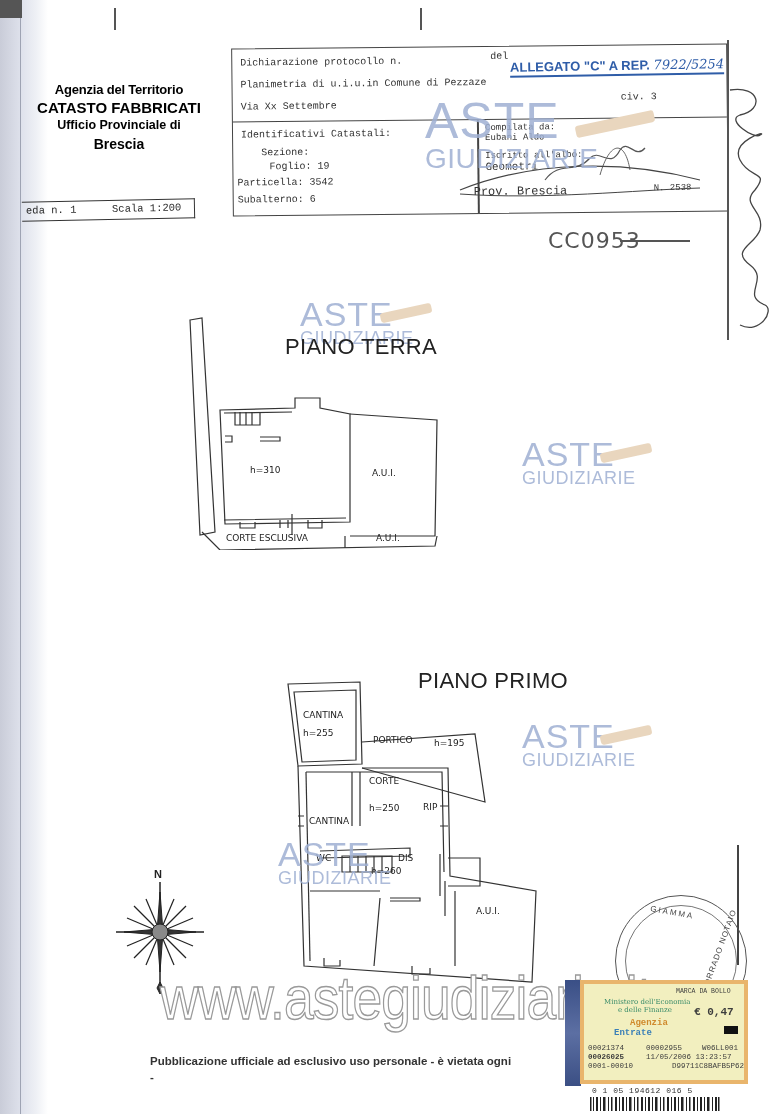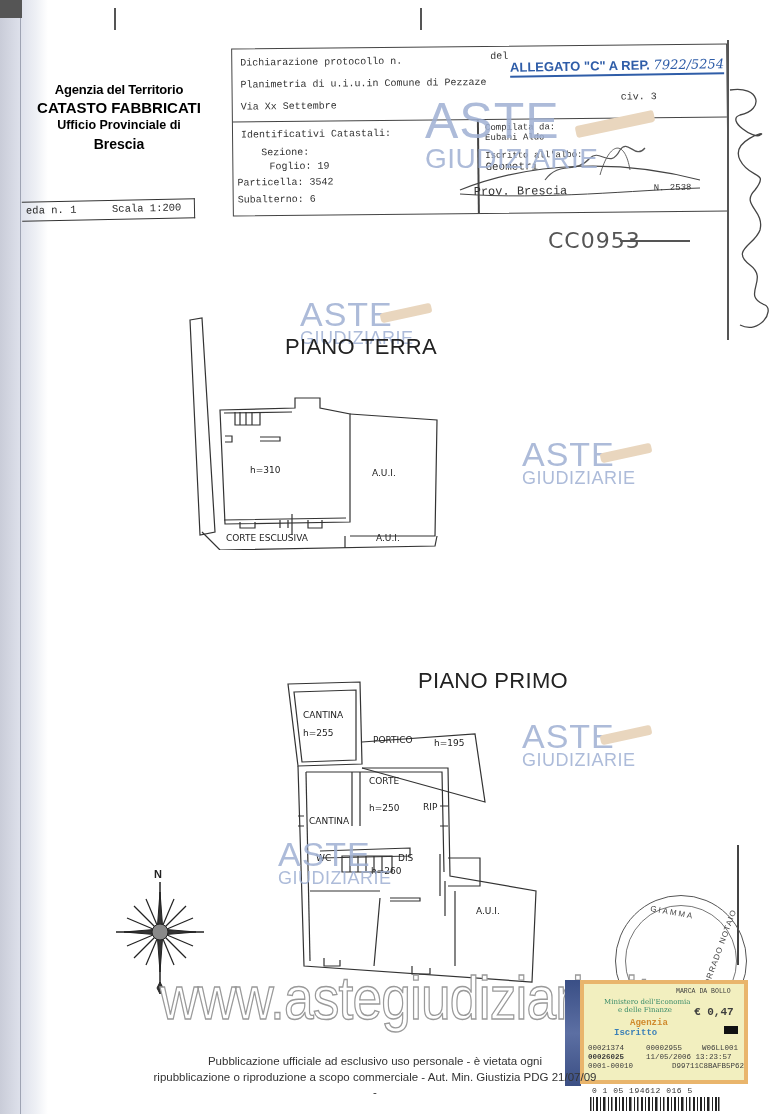--- a/index.html
+++ b/index.html
@@ -65,21 +65,21 @@
 
   .room-label { font-size:9px; color:#222; white-space:nowrap; font-family:"DejaVu Sans", sans-serif; }
 
   
   .wm-url {
     left:160px; top:962px; font-size:62px; color:#ffffff; letter-spacing:-1px;
     -webkit-text-stroke:1.4px #9a9a9a; font-family:"Liberation Sans", sans-serif; white-space:nowrap;
     transform:scaleX(0.86); transform-origin:left top;
   }
 
-  .footer { left:150px; top:1054px; width:450px; text-align:center; font-size:11.5px; color:#333; line-height:1.35; }
+  .footer { left:150px; top:1054px; width:450px; font-size:11.5px; color:#333; line-height:1.35;font-weight:bold; }
 
   
   .rev-strip { left:565px; top:980px; width:16px; height:106px; background:linear-gradient(#3a4f86,#5c6fa3,#3b4f84); }
   .rev-stamp {
     left:580px; top:980px; width:168px; height:104px;
     background:#f2efbf; border:4px solid #e9b56c; box-sizing:border-box;
   }
   .rev-stamp .t { position:absolute; font-size:7.5px; color:#3d3d3d; white-space:nowrap; font-family:"Liberation Mono", monospace; }
   .rev-stamp .min { color:#3a8c6a; font-family:"DejaVu Serif", serif; font-size:7px; }
   .rev-stamp .entr { color:#3a7fb7; font-size:9px; font-weight:bold; font-family:"Liberation Mono", monospace; }
@@ -281,21 +281,21 @@
 
 <div class="abs wm-url">www.astegiudiziarie.it</div>
 
 <div class="abs rev-strip"></div>
 <div class="abs rev-stamp">
   <span class="t" style="left:92px;top:4px;font-size:6.5px;">MARCA DA BOLLO</span>
   <span class="t min" style="left:20px;top:14px;">Ministero dell'Economia</span>
   <span class="t min" style="left:34px;top:22px;">e delle Finanze</span>
   <span class="t" style="left:110px;top:22px;font-size:11px;font-weight:bold;">€ 0,47</span>
   <span class="t entr" style="left:30px;top:34px;color:#d08a2d;margin-left:16px;">Agenzia</span>
-  <span class="t entr" style="left:30px;top:44px;">Iscritto</span>
+  <span class="t entr" style="left:30px;top:44px;">Entrate</span>
   <div class="rev-black"></div>
   <span class="t" style="left:4px;top:60px;">00021374</span>
   <span class="t" style="left:4px;top:69px;font-weight:bold;">00026025</span>
   <span class="t" style="left:4px;top:78px;">0001-00010</span>
   <span class="t" style="left:62px;top:60px;">00002955</span>
   <span class="t" style="left:62px;top:69px;">11/05/2006 13:23:57</span>
   <span class="t" style="left:118px;top:60px;">W06LL001</span>
   <span class="t" style="left:88px;top:78px;">D99711C8BAFB5P62</span>
 </div>
 <div class="abs barcode-num">0 1 05 194612 016 5</div>
@@ -335,15 +335,14 @@
       <rect x="114" y="0" width="1" height="14"></rect>
       <rect x="117" y="0" width="2.5" height="14"></rect>
     <rect x="122" y="0" width="1" height="14"></rect>
       <rect x="125" y="0" width="2" height="14"></rect>
       <rect x="128" y="0" width="1.5" height="14"></rect>
   </g>
 </svg>
 
 <div class="abs footer">
   <div>Pubblicazione ufficiale ad esclusivo uso personale - è vietata ogni</div>
-  <div>ripubblicazione o riproduzione a scopo commerciale - Aut. Min. Giustizia PDG 21/07/09</div>
   <div>-</div>
 </div>
 
 </body></html>

